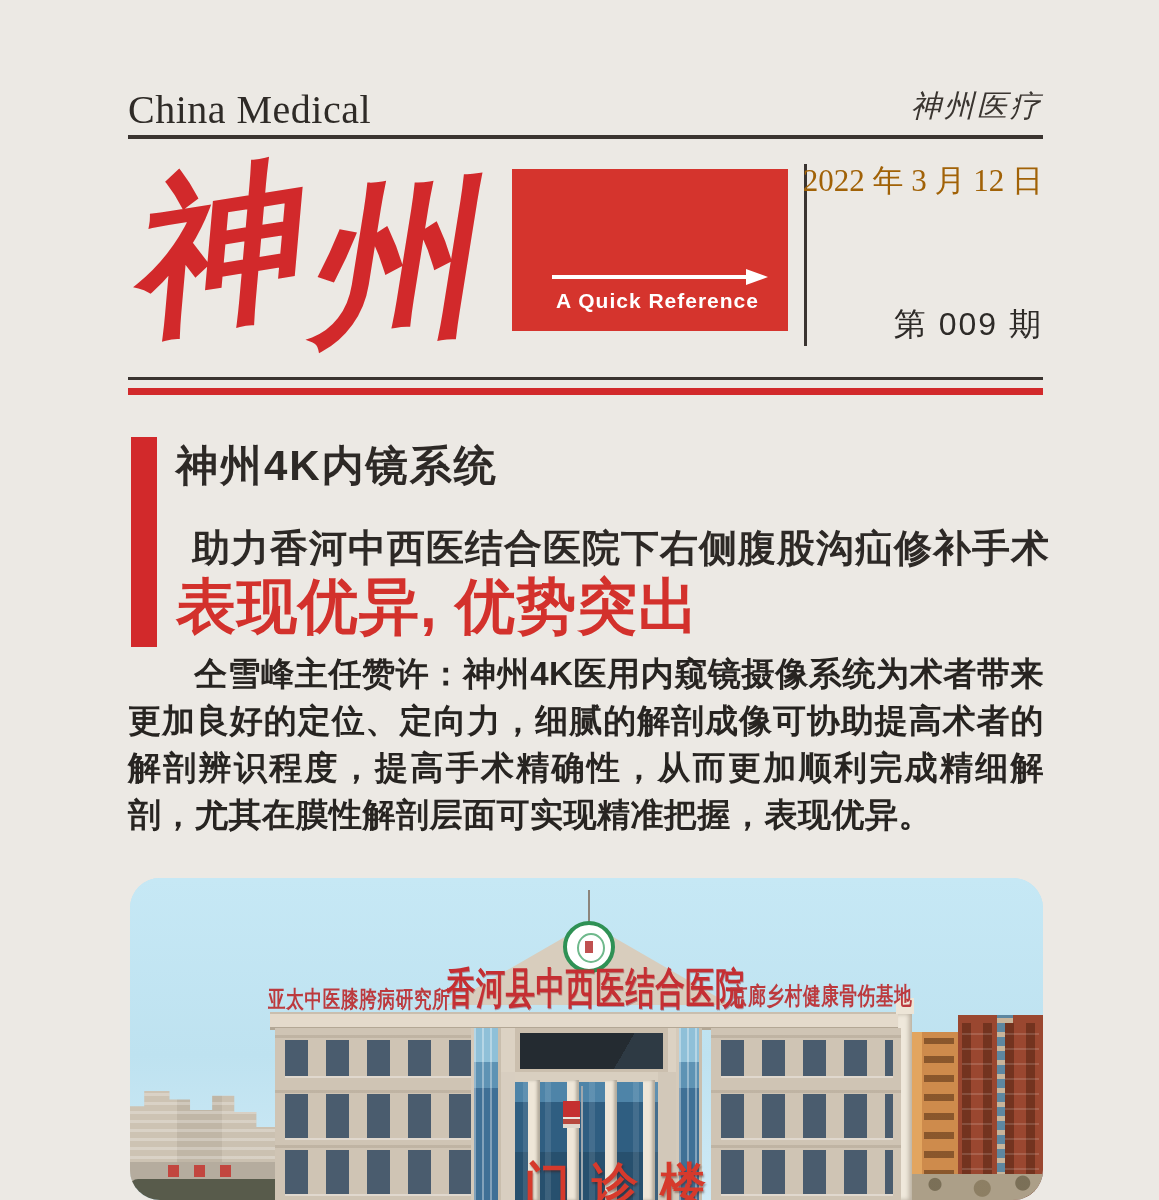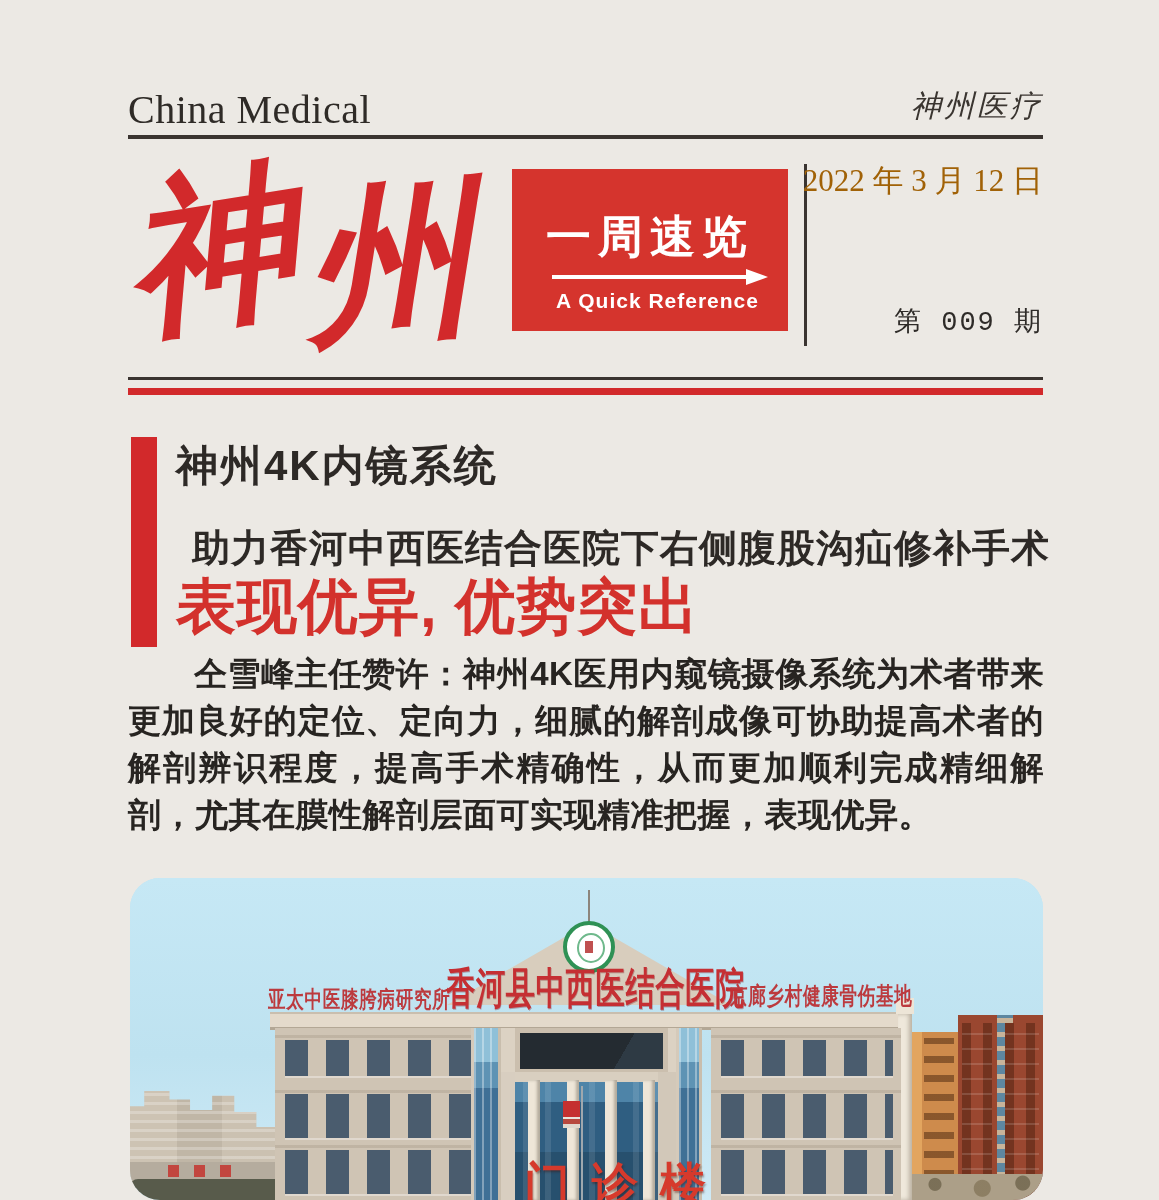--- a/index.html
+++ b/index.html
@@ -22,21 +22,21 @@
   .cal-1{left:4px;top:8px;transform:rotate(-9deg);}
   .cal-2{left:182px;top:22px;transform:rotate(-5deg);}
   .badge{left:512px;top:169px;width:276px;height:162px;background:#D5342D;}
   .badge-title{position:absolute;left:0;right:0;top:38px;text-align:center;color:#FFFFFF;font-size:45px;font-weight:700;letter-spacing:7px;}
   .badge-arrow{position:absolute;left:40px;top:100px;width:216px;height:16px;}
   .arrow-shaft{position:absolute;left:0;top:6px;width:202px;height:4px;background:#FFFFFF;}
   .arrow-head{position:absolute;right:0;top:0;width:0;height:0;border-left:22px solid #FFFFFF;border-top:8px solid transparent;border-bottom:8px solid transparent;}
   .badge-sub{position:absolute;left:44px;top:120px;color:#FFFFFF;font-size:21px;font-weight:700;letter-spacing:1px;}
   .vsep{left:804px;top:164px;width:3px;height:182px;background:#3A3430;}
   .m-date{right:116px;top:160px;font-family:"Liberation Serif",serif;font-size:31px;color:#a16207;}
-  .m-issue{right:116px;top:303px;font-size:27px;color:#2E2B28;letter-spacing:2px;font-family:Liberation Mono, monospace;}
+  .m-issue{right:116px;top:303px;font-size:32px;color:#2E2B28;letter-spacing:2px;}
 
   .rule-dark2{left:128px;right:116px;top:377px;height:3px;background:#3A3430;}
   .rule-red{left:128px;right:116px;top:388px;height:7px;background:#D2292B;}
 
   
   .red-bar{left:131px;top:437px;width:26px;height:210px;background:#D2292B;}
   .hl1{left:176px;top:438px;font-size:42px;font-weight:900;color:#2D2926;letter-spacing:2px;white-space:nowrap;}
   .hl2{left:176px;top:507px;font-size:38px;font-weight:800;color:#2D2926;letter-spacing:1px;white-space:nowrap;}
   .hl3{left:176px;top:567px;font-size:60px;font-weight:900;color:#D3312C;letter-spacing:1px;white-space:nowrap;}
 
@@ -145,21 +145,20 @@
   <div class="abs brand-en">China Medical</div>
   <div class="abs brand-zh">神州医疗</div>
   <div class="abs rule-top"></div>
 
   <div class="abs calligraphy">
     <span class="cal-ch cal-1">神</span>
     <span class="cal-ch cal-2">州</span>
   </div>
 
   <div class="abs badge">
-    <div class="badge-title">一周速览</div>
     <div class="badge-arrow">
       <i class="arrow-shaft"></i>
       <i class="arrow-head"></i>
     </div>
     <div class="badge-sub">A Quick Reference</div>
   </div>
 
   <div class="abs vsep"></div>
   <div class="abs m-date">2022 年 3 月 12 日</div>
   <div class="abs m-issue">第 009 期</div>

